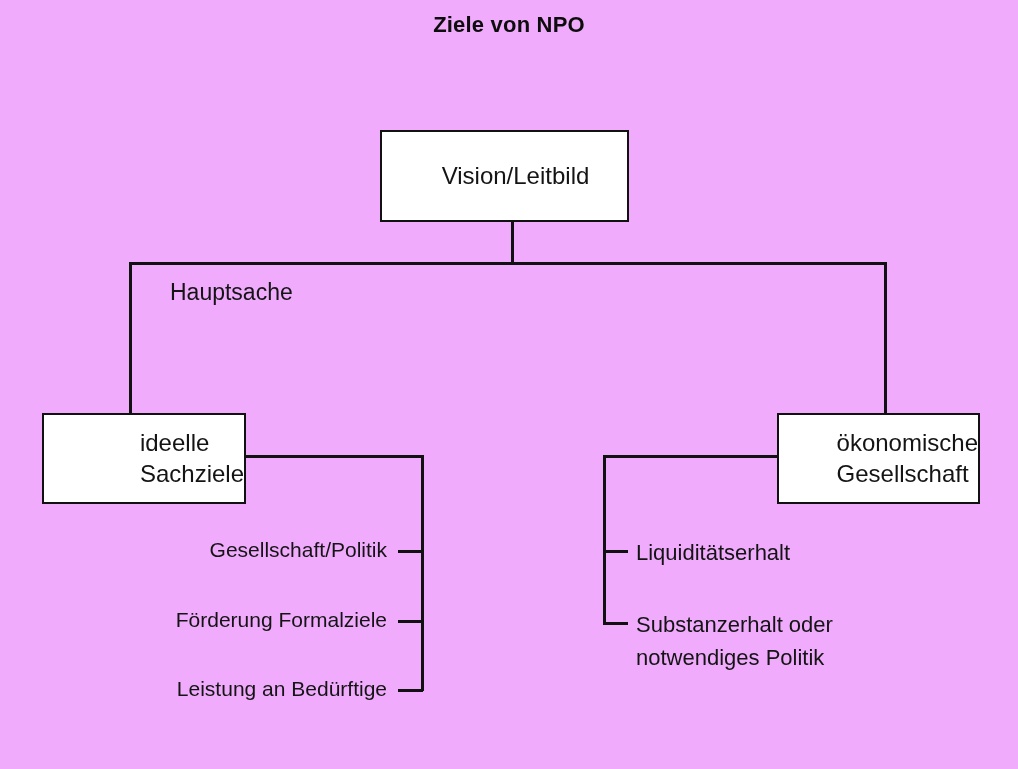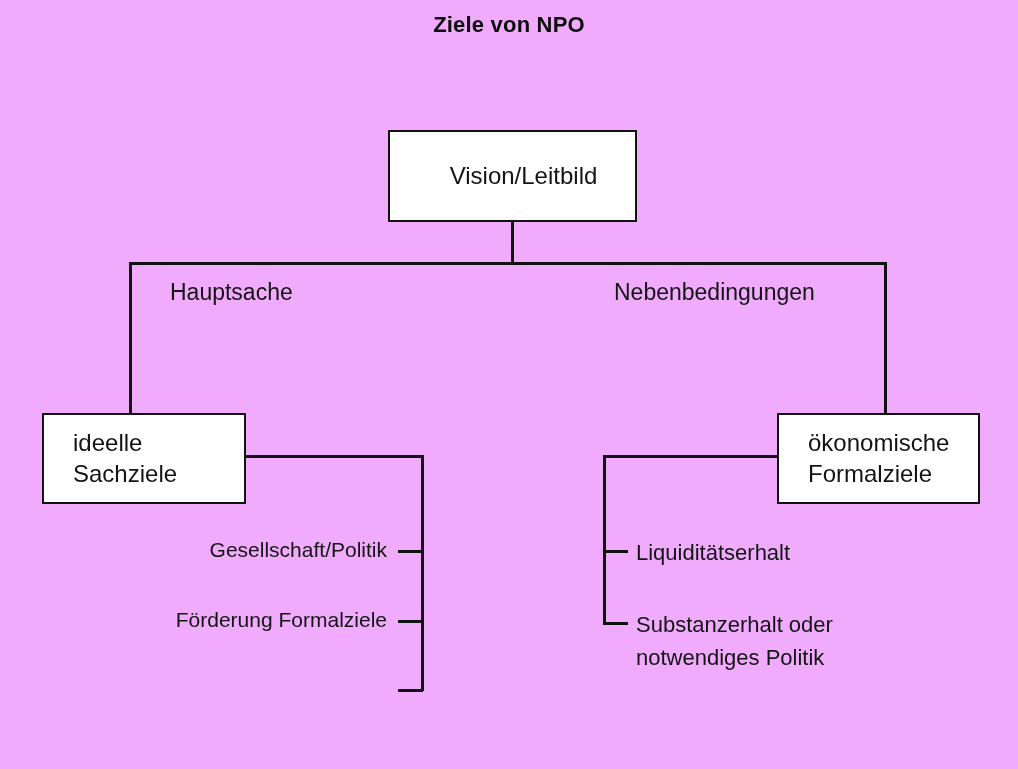--- a/index.html
+++ b/index.html
@@ -39,31 +39,31 @@
     align-items: center;
     font-size: 24px;
     color: #141414;
     line-height: 1.28;
   }
   .box.center-text {
     justify-content: center;
     text-align: center;
   }
   .box.left-text {
-    justify-content: flex-start;
+    justify-content: flex-end;
     text-align: left;
     padding-left: 29px;
   }
   .box-text {
     white-space: pre-line;
   }
 
   
   #box-vision {
-    left: 388px;
+    left: 380px;
     top: 130px;
     width: 249px;
     height: 92px;
     padding-left: 22px;
   }
   
   #box-ideelle {
     left: 42px;
     top: 413px;
     width: 204px;
@@ -162,40 +162,40 @@
   <div class="box center-text" id="box-vision">
     <span class="box-text">Vision/Leitbild</span>
   </div>
 
   <div class="line vline" id="conn-root-down"></div>
   <div class="line hline" id="conn-main-bar"></div>
   <div class="line vline" id="conn-left-down"></div>
   <div class="line vline" id="conn-right-down"></div>
 
   <div class="branch-label" id="label-hauptsache">Hauptsache</div>
-  <div class="branch-label" id="label-nebenbedingungen">Nebenbedingungen</div>
 
   <div class="box left-text" id="box-ideelle">
     <span class="box-text">ideelle
 Sachziele</span>
   </div>
 
   <div class="box left-text" id="box-oekonomische">
     <span class="box-text">ökonomische
-Formalziele</span>
+Gesellschaft</span>
   </div>
 
   <div class="line hline" id="spine-left-top"></div>
   <div class="line vline" id="spine-left-vert"></div>
   <div class="tick-left" id="tick-left-1"></div>
   <div class="tick-left" id="tick-left-2"></div>
   <div class="tick-left" id="tick-left-3"></div>
 
   <div class="item-left" id="item-left-1">Gesellschaft/Politik</div>
   <div class="item-left" id="item-left-2">Förderung Formalziele</div>
+  <div class="item-left" id="item-left-3">Leistung an Bedürftige</div>
 
   <div class="line hline" id="spine-right-top"></div>
   <div class="line vline" id="spine-right-vert"></div>
   <div class="tick-right" id="tick-right-1"></div>
   <div class="tick-right" id="tick-right-2"></div>
 
   <div class="item-right" id="item-right-1">Liquiditätserhalt</div>
   <div class="item-right" id="item-right-2">Substanzerhalt oder
 notwendiges Politik</div>
 

